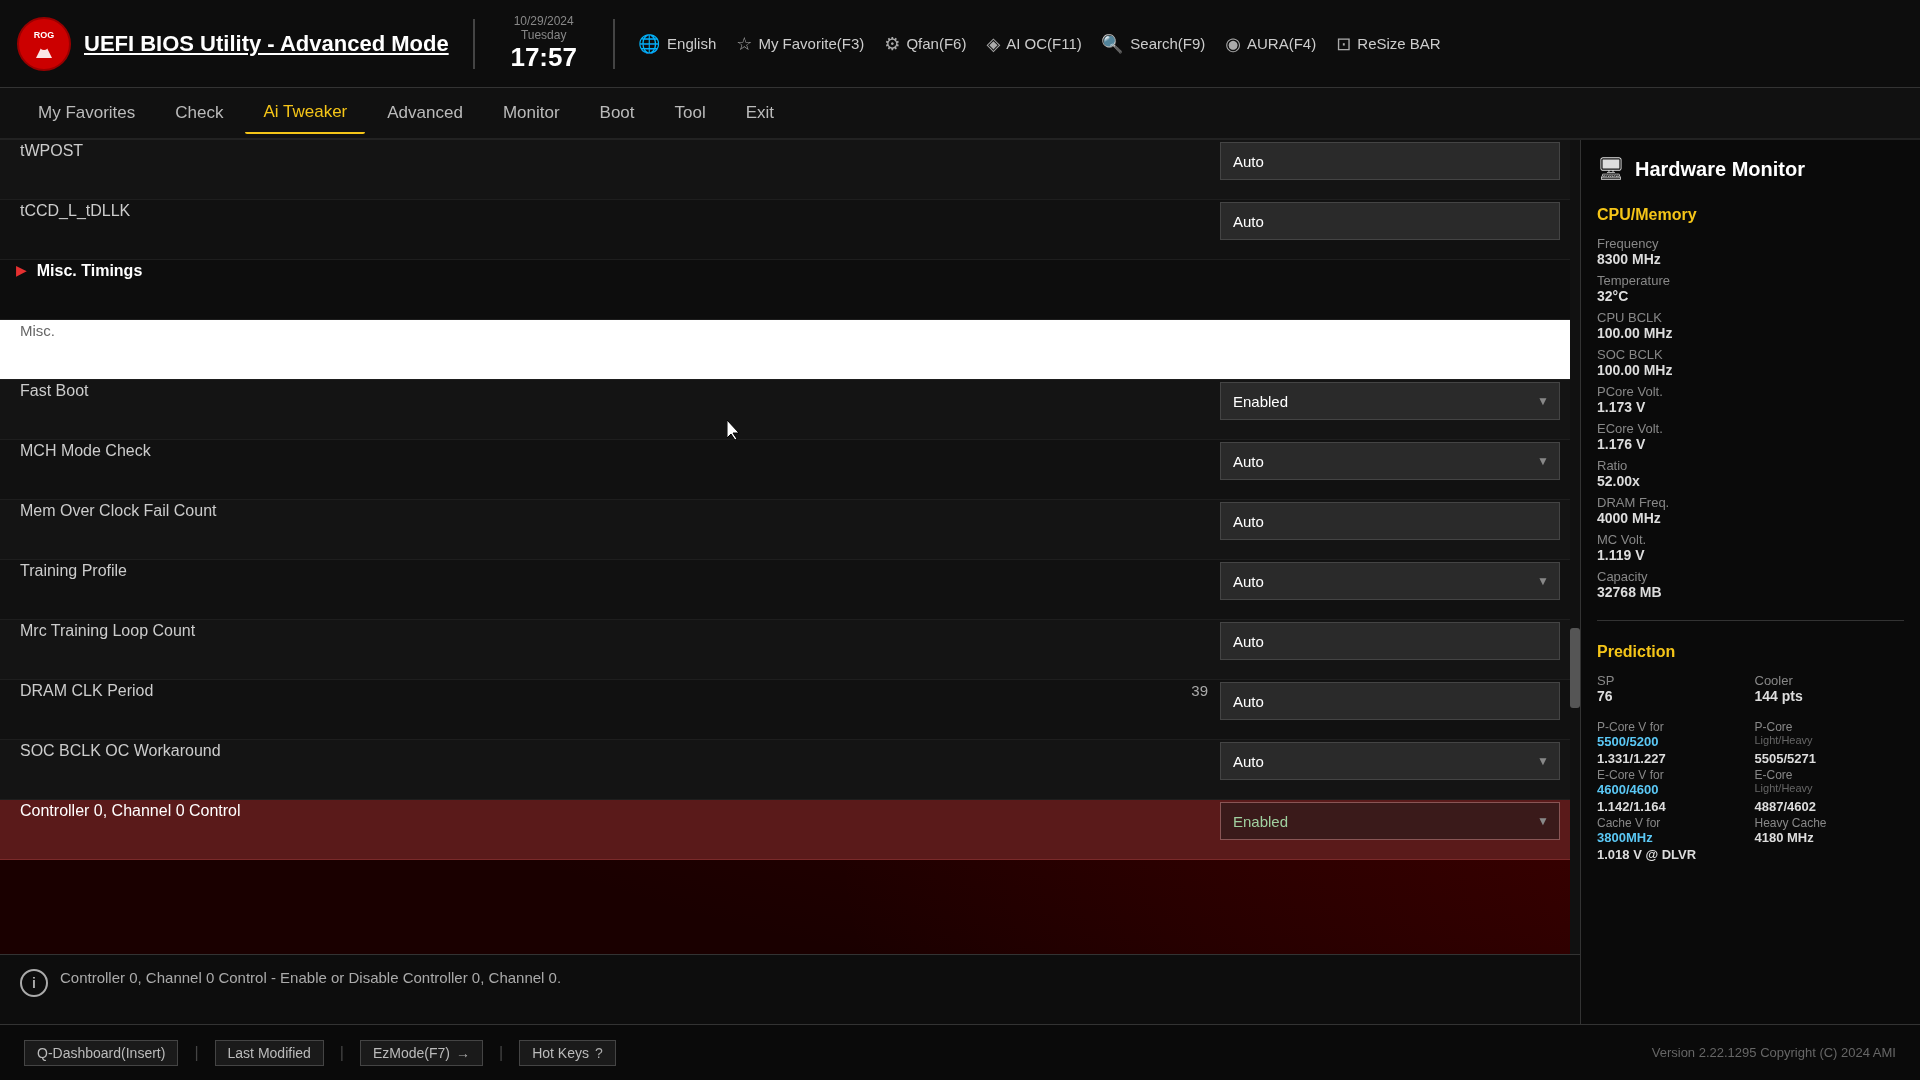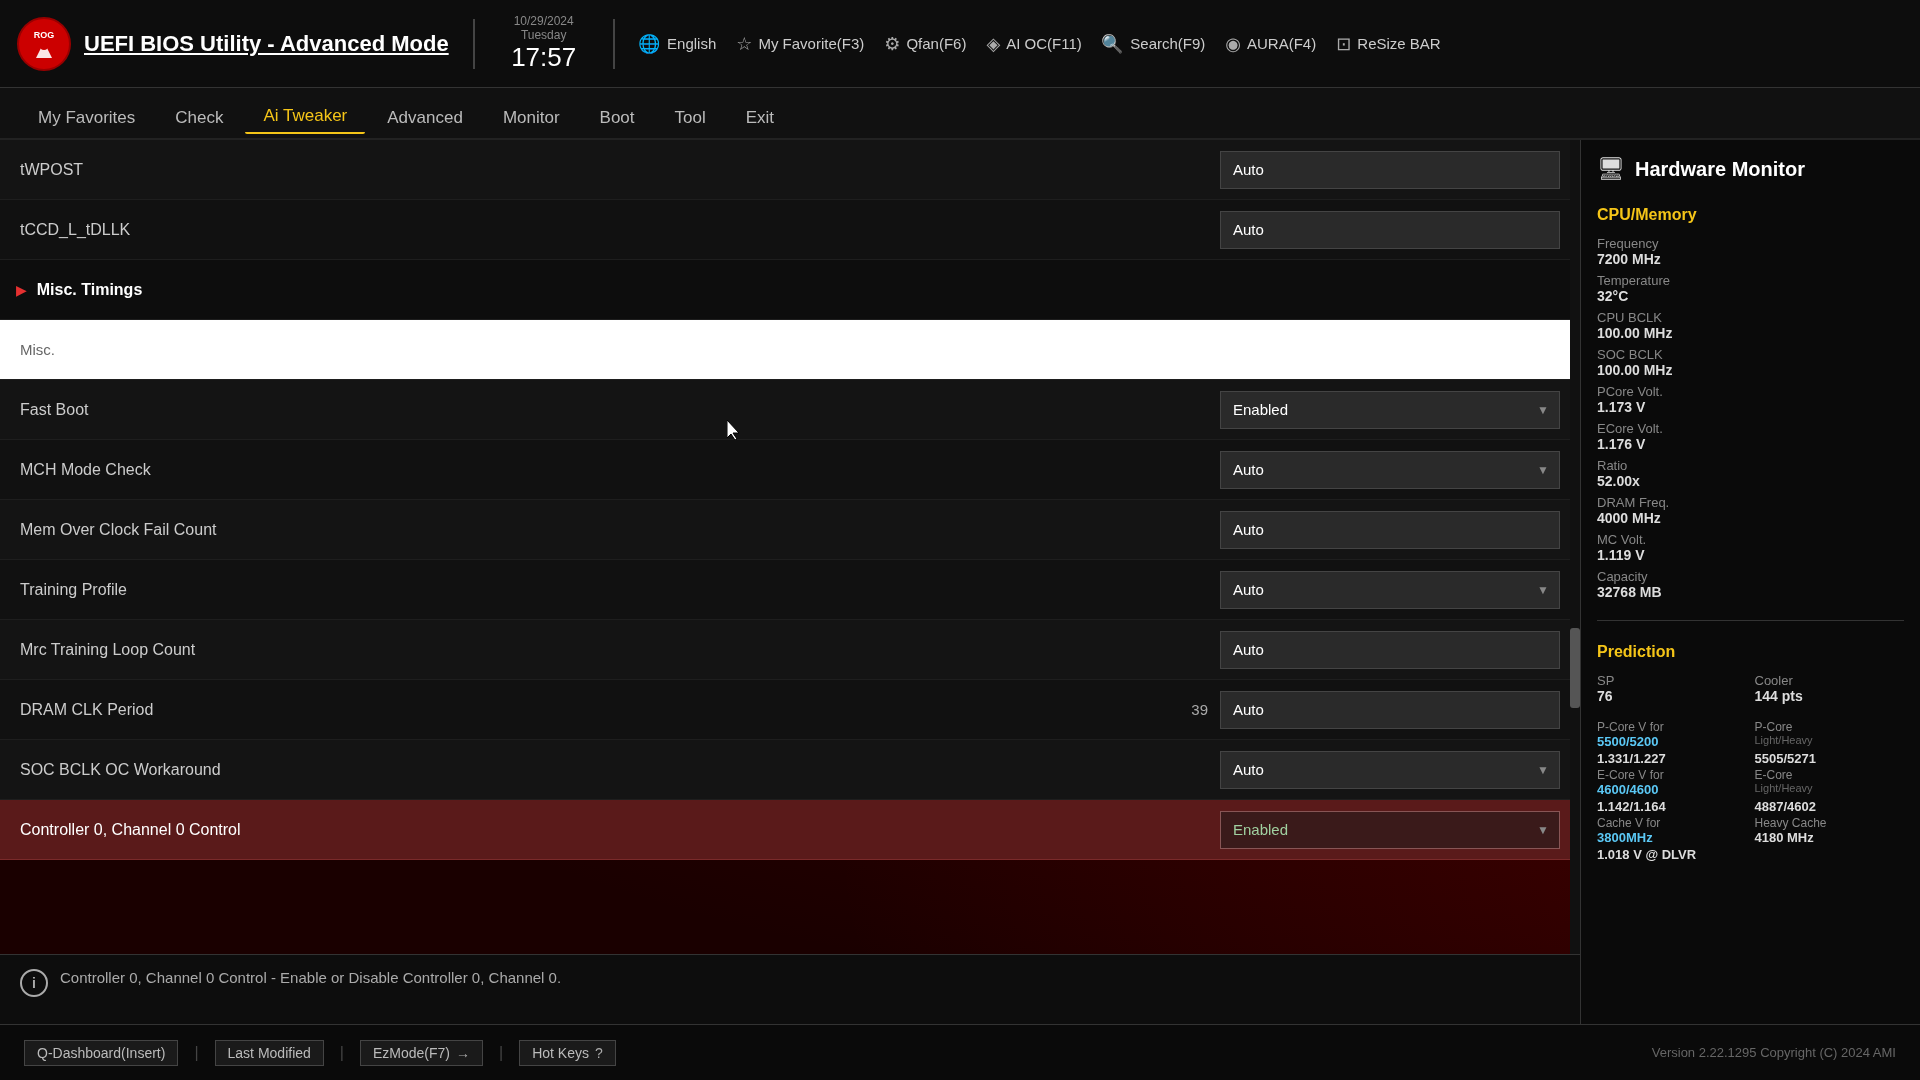--- a/index.html
+++ b/index.html
@@ -79,21 +79,21 @@
       color: #aaa;
     }
     .datetime-area {
       color: #aaa;
       font-size: 13px;
       text-align: center;
       min-width: 90px;
     }
     .datetime-area .time {
       font-size: 26px;
-      font-weight: normal;
+      font-weight: bold;
       color: #fff;
     }
 
     
     .nav-bar {
       background: #111;
       height: 52px;
       display: flex;
       align-items: center;
       padding: 0 20px;
@@ -103,21 +103,21 @@
       z-index: 10;
     }
     .nav-item {
       color: #bbb;
       font-size: 17px;
       padding: 6px 18px;
       cursor: pointer;
       border-radius: 2px;
       height: 42px;
       display: flex;
-      align-items: flex-end;
+      align-items: center;
     }
     .nav-item.active {
       color: #f5c518;
       border-bottom: 2px solid #f5c518;
       background: transparent;
     }
 
     
     .main-content {
       display: flex;
@@ -134,23 +134,22 @@
     }
 
     
     .settings-area {
       flex: 1;
       overflow: hidden;
     }
 
     .setting-row {
       display: flex;
-      align-items: center;
       height: 60px;
-      padding: 16px 20px;
+      padding: 2px 20px;
       border-bottom: 1px solid #1e1e1e;
       background: #141414;
     }
     .setting-row:nth-child(even) { background: #111; }
     .setting-row.highlighted {
       background: #5a1a1a;
       border-bottom: 1px solid #7a2a2a;
     }
     .setting-row.group-header {
       background: #0d0d0d;
@@ -536,21 +535,21 @@
     <div class="hw-monitor-header">
       <span class="hw-monitor-icon">🖥</span>
       <span class="hw-monitor-title">Hardware Monitor</span>
     </div>
 
     <div class="hw-section-title">CPU/Memory</div>
 
     <div class="hw-grid">
       <div>
         <div class="hw-label">Frequency</div>
-        <div class="hw-value">7200 MHz</div>
+        <div class="hw-value">8300 MHz</div>
       </div>
       <div>
         <div class="hw-label">Temperature</div>
         <div class="hw-value">32°C</div>
       </div>
       <div>
         <div class="hw-label">CPU BCLK</div>
         <div class="hw-value">100.00 MHz</div>
       </div>
       <div>

